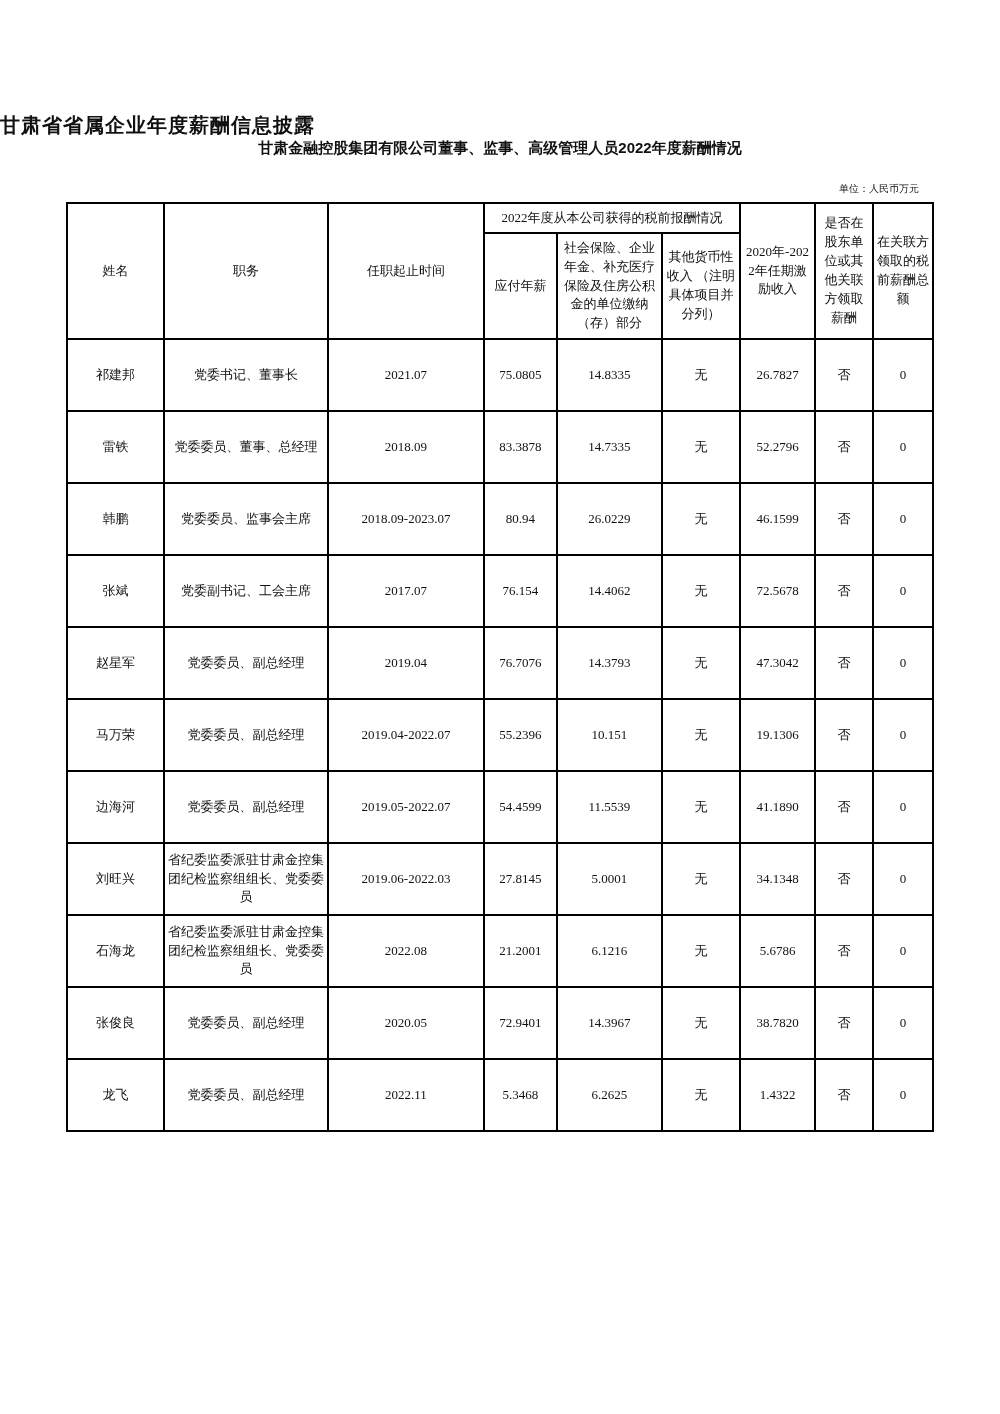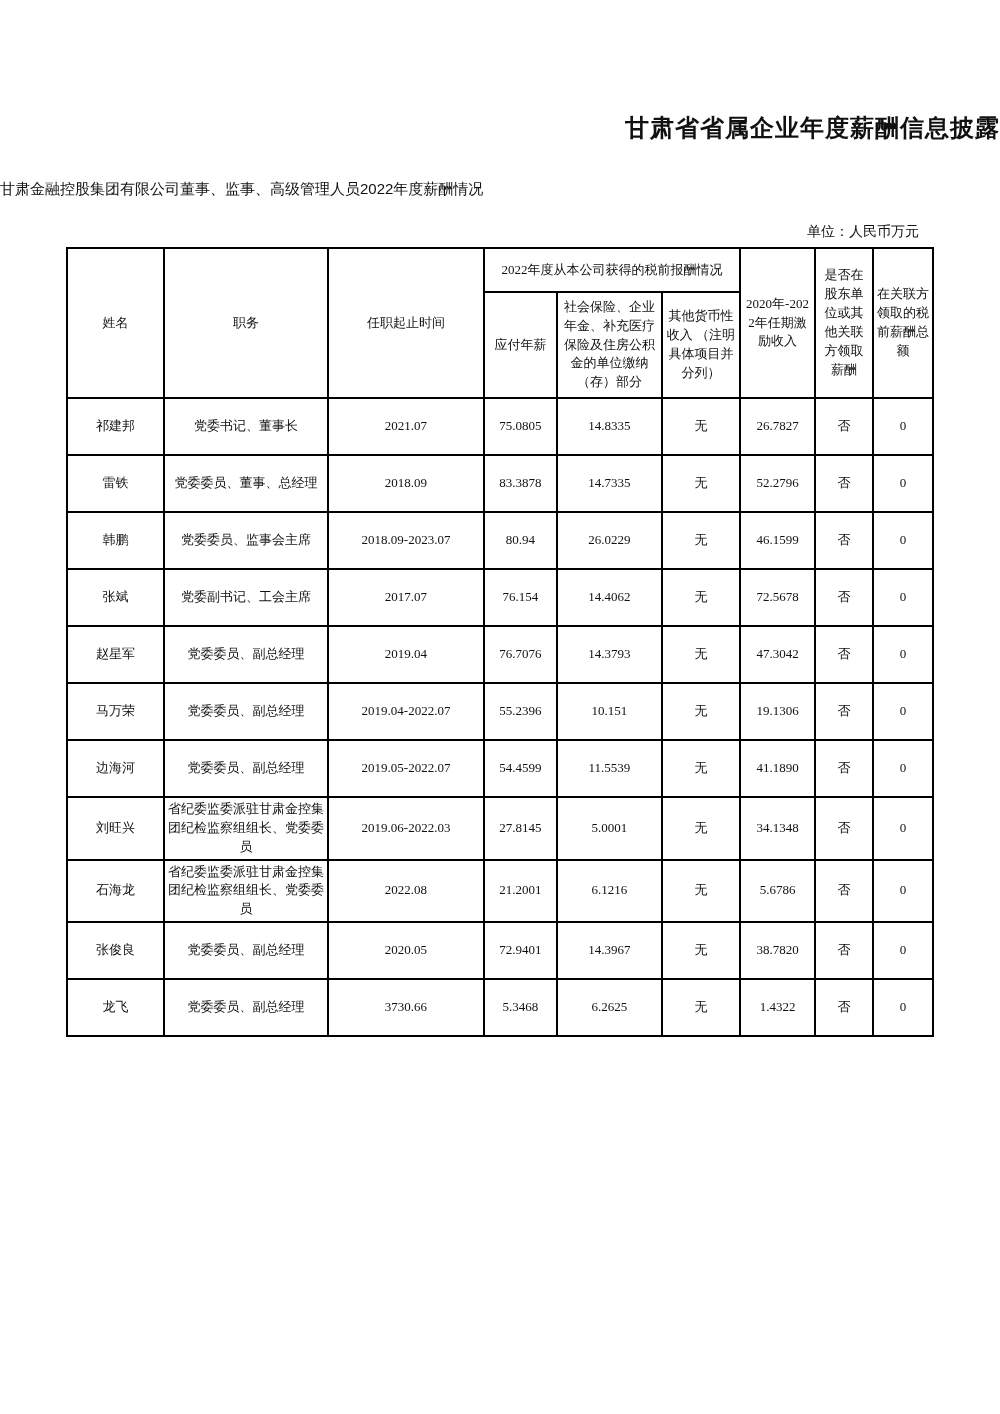--- a/index.html
+++ b/index.html
@@ -8,58 +8,58 @@
     width: 1000px;
     height: 1414px;
     background: #ffffff;
     color: #111;
     font-family: "Liberation Serif", "DejaVu Serif", serif;
     position: relative;
     overflow: hidden;
   }
   .doc-title {
     padding-top: 112px;
-    text-align: right;
-    font-size: 24px;
+    text-align: left;
+    font-size: 20px;
     font-weight: bold;
     letter-spacing: 1px;
     font-family: "Liberation Sans", "DejaVu Sans", sans-serif;
   }
   .doc-subtitle {
-    margin-top: 36px;
+    text-align: center;
     font-size: 15px;
-    font-weight: normal;
+    font-weight: bold;
     font-family: "Liberation Sans", "DejaVu Sans", sans-serif;
   }
   .unit-note {
     width: 866px;
     margin: 24px auto 6px auto;
     text-align: right;
-    font-size: 14px;
+    font-size: 10px;
     padding-right: 14px;
   }
   table.salary-table {
     width: 866px;
     margin: 0 auto;
     border-collapse: collapse;
     table-layout: fixed;
   }
   .salary-table th, .salary-table td {
     border: 2px solid #000;
     text-align: center;
     vertical-align: middle;
     font-weight: normal;
     font-size: 13px;
     line-height: 1.45;
     padding: 2px 3px;
     word-break: break-all;
   }
-  .salary-table tr.group-row th { height: 44px; }
+  .salary-table tr.group-row th { height: 30px; }
   .salary-table tr.sub-row th { height: 106px; }
-  .salary-table tbody tr { height: 57px; }
+  .salary-table tbody tr { height: 72px; }
 </style>
 </head>
 <body>
 
 <div class="doc-title">甘肃省省属企业年度薪酬信息披露</div>
 <div class="doc-subtitle">甘肃金融控股集团有限公司董事、监事、高级管理人员2022年度薪酬情况</div>
 <div class="unit-note">单位：人民币万元</div>
 
 <table class="salary-table">
   <colgroup>
@@ -196,21 +196,21 @@
       <td>72.9401</td>
       <td>14.3967</td>
       <td>无</td>
       <td>38.7820</td>
       <td>否</td>
       <td>0</td>
     </tr>
     <tr>
       <td>龙飞</td>
       <td>党委委员、副总经理</td>
-      <td>3730.66</td>
+      <td>2022.11</td>
       <td>5.3468</td>
       <td>6.2625</td>
       <td>无</td>
       <td>1.4322</td>
       <td>否</td>
       <td>0</td>
     </tr>
   </tbody>
 </table>
 

